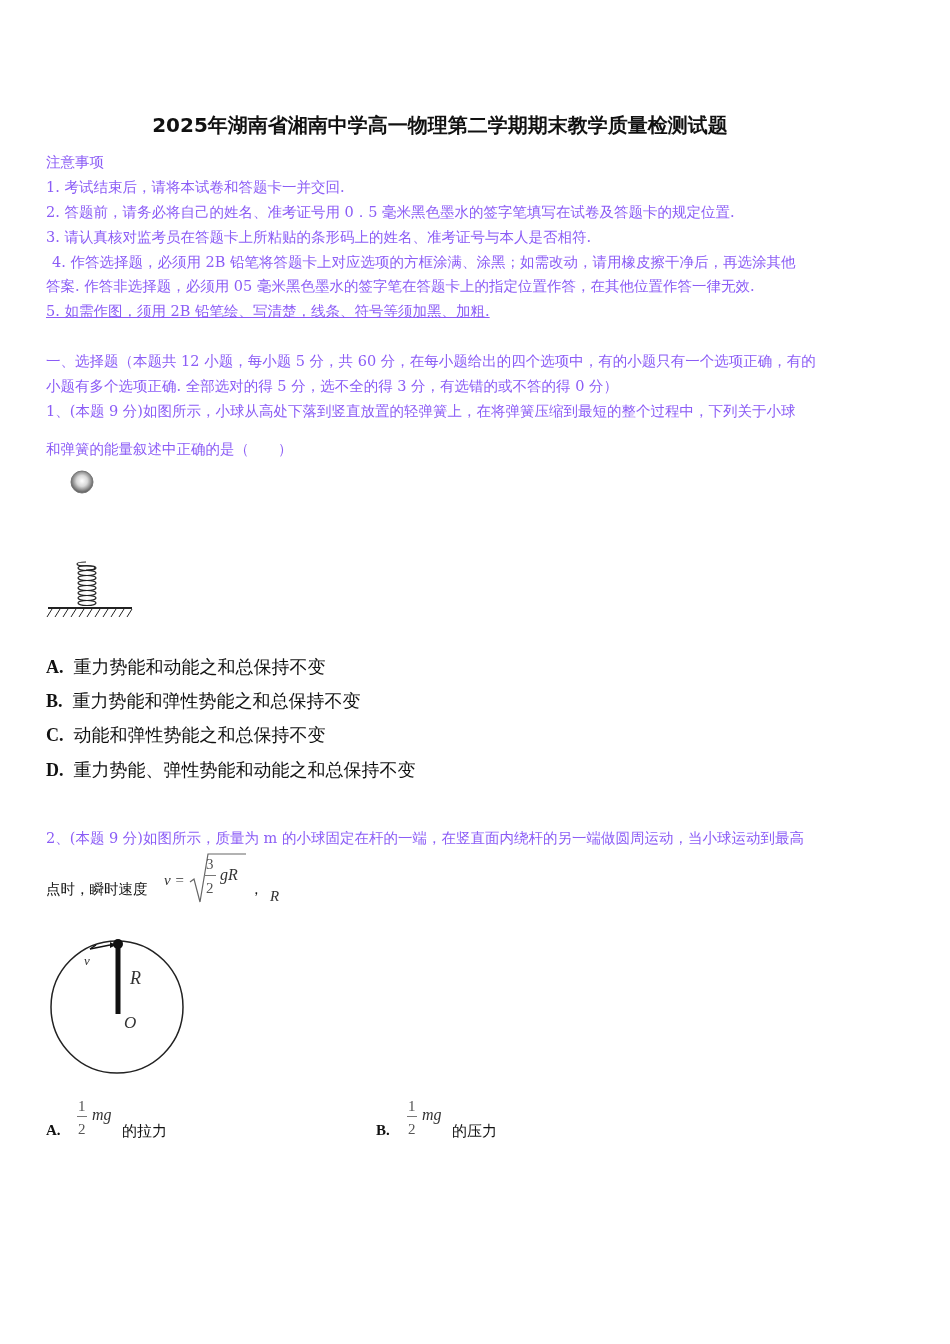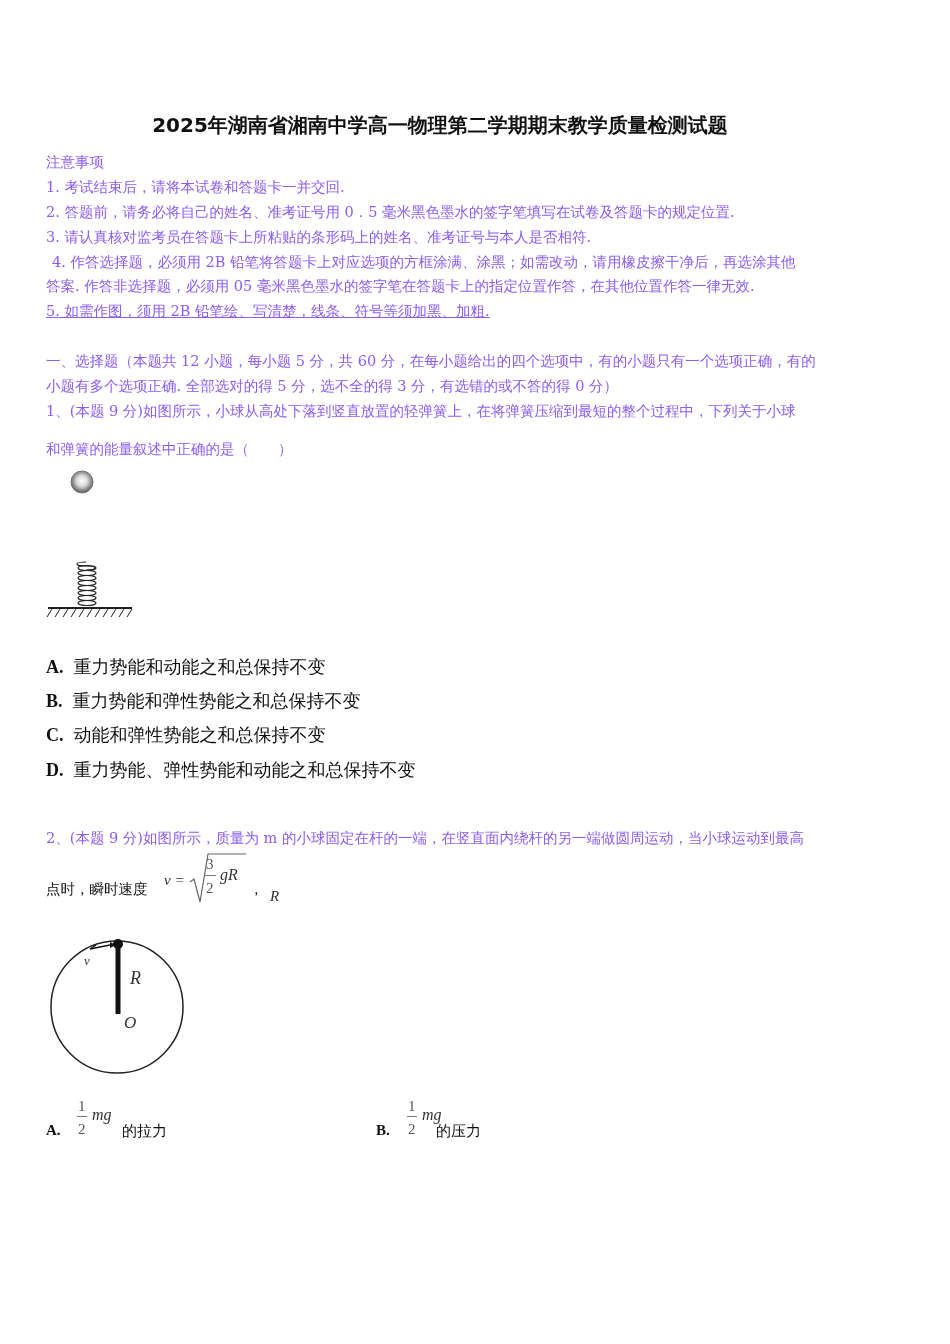--- a/index.html
+++ b/index.html
@@ -119,14 +119,14 @@
   <span class="abs" style="left:32px; top:25px; font-family:'Liberation Serif',serif; color:#555;">2</span>
   <span class="abs math" style="left:46px; top:10px; font-size:16px;">mg</span>
   <span class="abs" style="left:76px; top:26px;">的拉力</span>
 </div>
 <div class="abs" style="left:376px; top:1096px; height:50px; width:300px; font-size:15px; white-space:nowrap;">
   <span class="abs opt-letter" style="left:0; top:26px;">B.</span>
   <span class="abs" style="left:32px; top:2px; font-family:'Liberation Serif',serif; color:#555;">1</span>
   <div class="abs" style="left:31px; top:20px; width:10px; border-top:1px solid #777;"></div>
   <span class="abs" style="left:32px; top:25px; font-family:'Liberation Serif',serif; color:#555;">2</span>
   <span class="abs math" style="left:46px; top:10px; font-size:16px;">mg</span>
-  <span class="abs" style="left:60px; top:26px;">的压力</span>
+  <span class="abs" style="left:76px; top:26px;">的压力</span>
 </div>
 
 </body></html>

